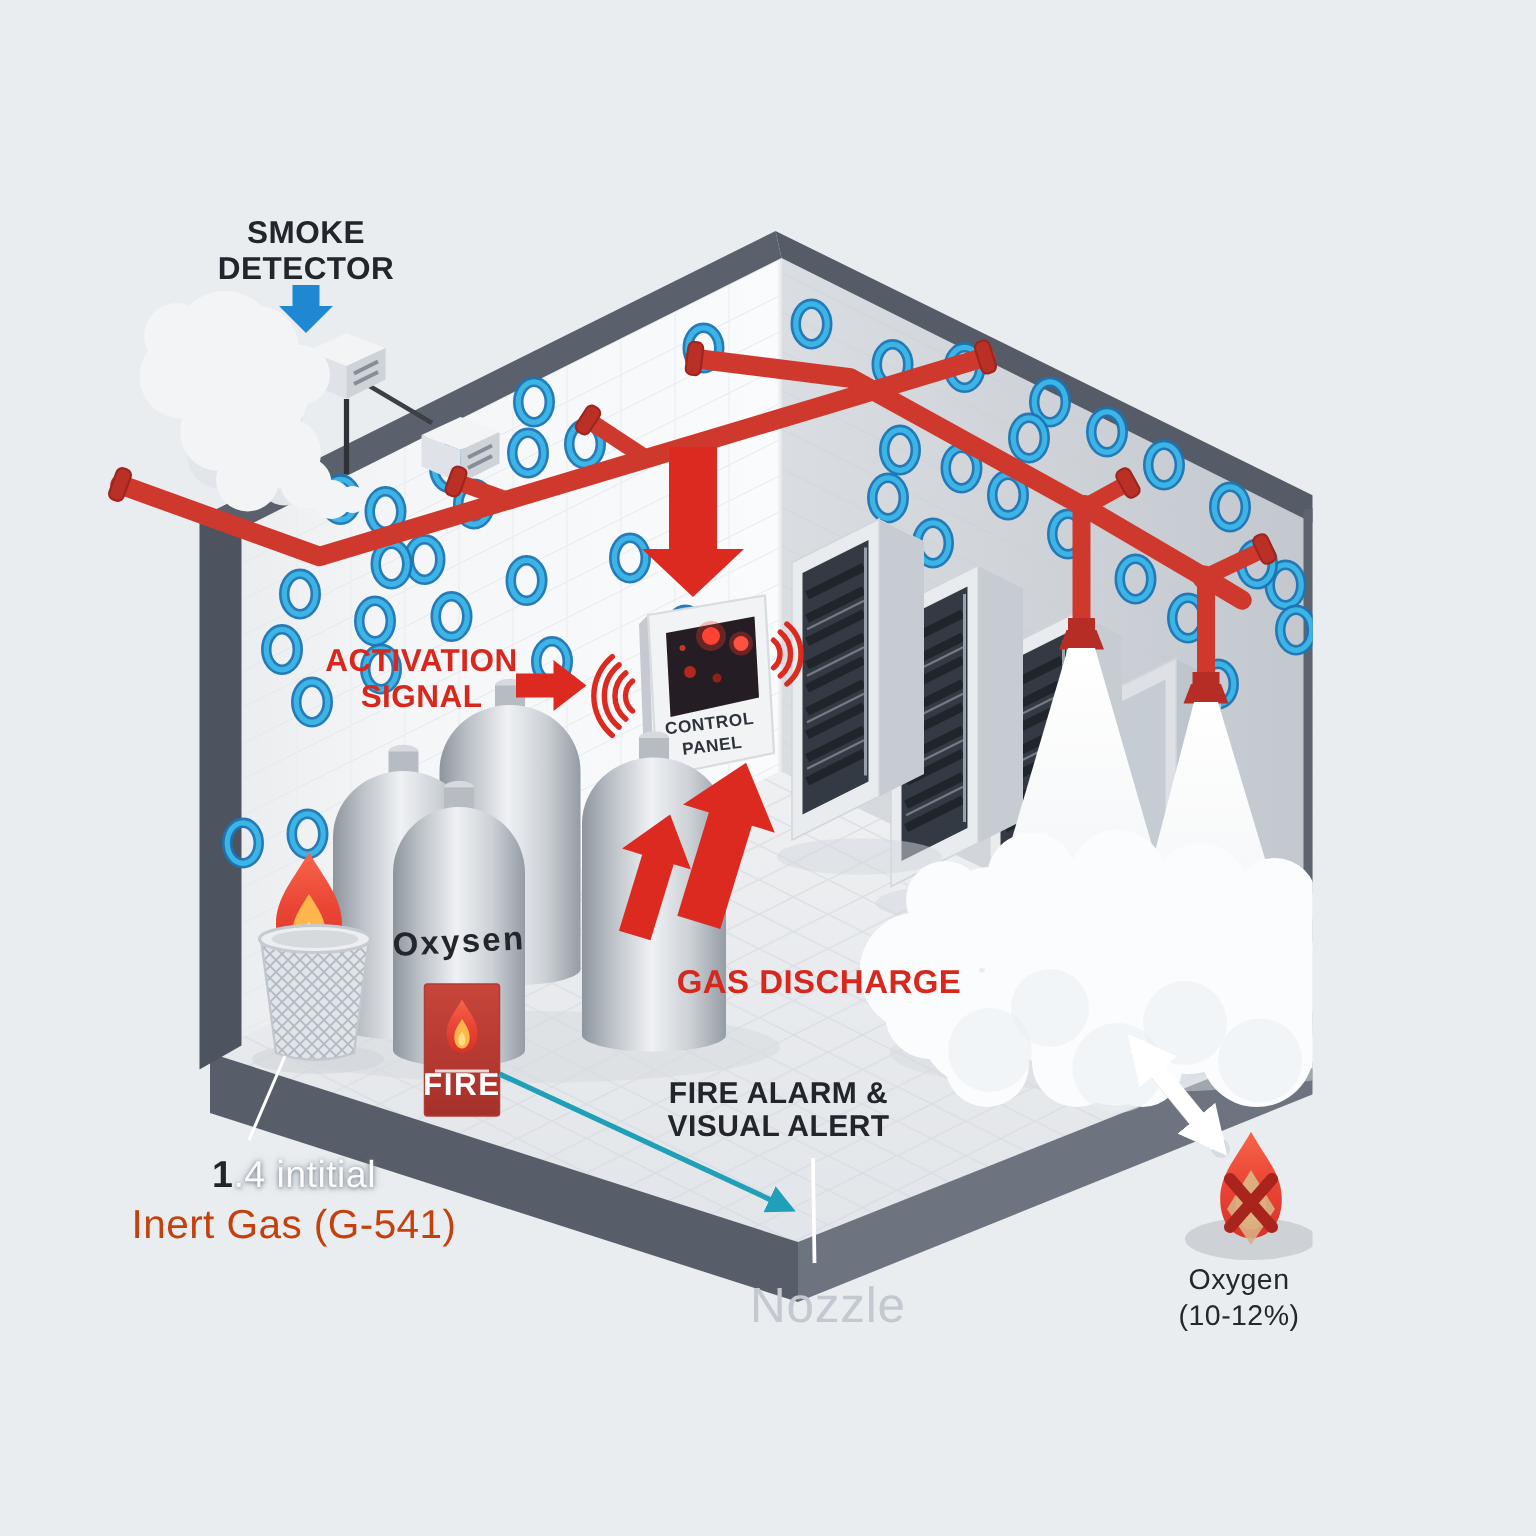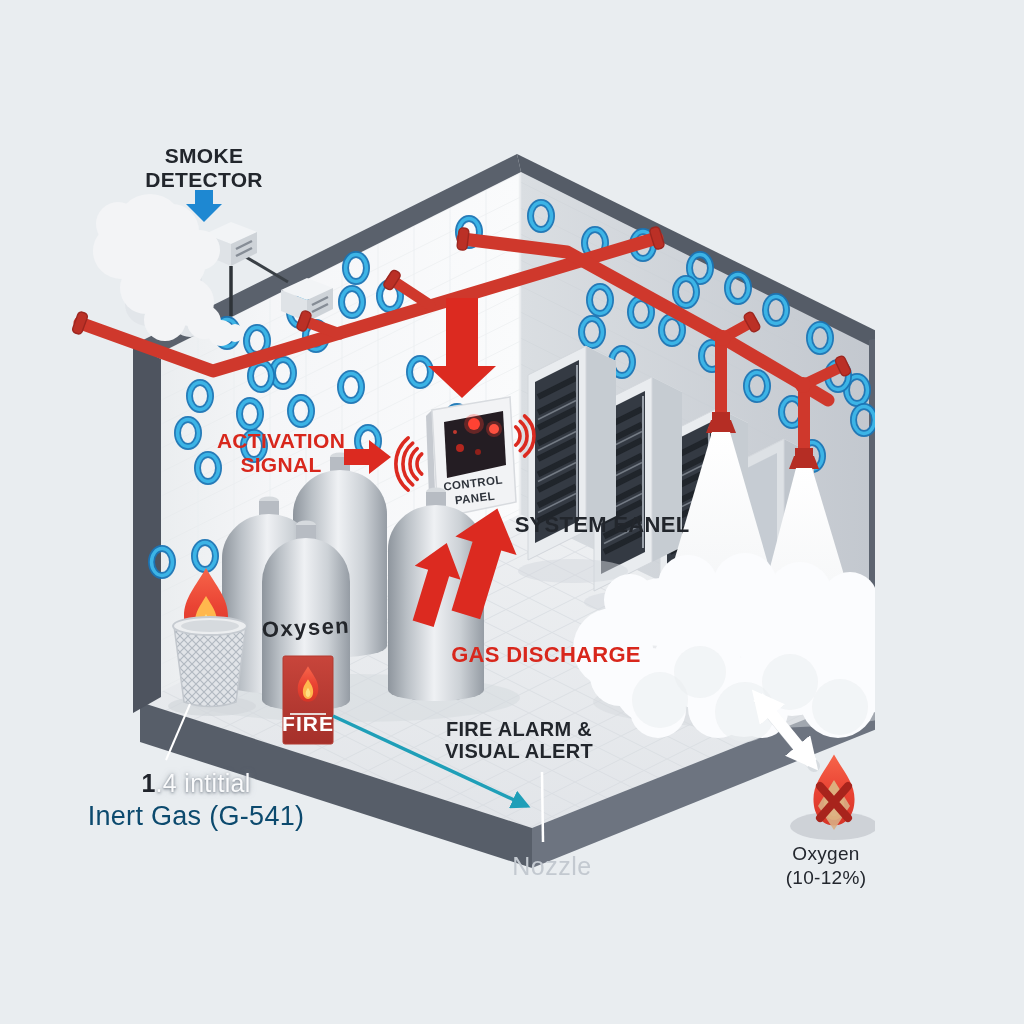--- a/index.html
+++ b/index.html
@@ -6,25 +6,25 @@
   #stage{position:relative;width:875px;height:1024px;overflow:hidden;background:var(--background,#e9edf0);font-family:"Liberation Sans","DejaVu Sans",sans-serif;}
   #scene{position:absolute;left:0;top:0;z-index:1;}
   .lbl{position:absolute;z-index:3;font-weight:700;text-align:center;transform:translateX(-50%);
        line-height:1.12;letter-spacing:.3px;white-space:nowrap;color:var(--label-dark,#22262c);}
   #lbl-smoke{left:204px;top:144px;font-size:21px;}
   #lbl-discharge{left:823px;top:226px;font-size:21px;}
   #lbl-activation{left:281px;top:429px;font-size:21px;color:var(--accent-red,#d8271c);}
   #lbl-system{left:602px;top:513px;font-size:22px;}
   #lbl-gas{left:546px;top:643px;font-size:22px;color:var(--accent-red,#d8271c);}
   #lbl-firealarm{left:519px;top:718px;font-size:20px;}
-  #lbl-nozzle{left:552px;top:852px;font-size:25px;font-weight:400;color:var(--nozzle-label-gray,#c3c9d0);letter-spacing:.5px;}
+  #lbl-nozzle{left:552px;top:852px;font-size:33px;font-weight:400;color:var(--nozzle-label-gray,#c3c9d0);letter-spacing:.5px;}
   #lbl-initial{left:196px;top:769px;font-size:25px;font-weight:400;}
   #lbl-initial .init-prefix{font-weight:700;color:#20242b;}
   #lbl-initial .init-white{color:#fafbfc;text-shadow:0 1px 3px rgba(110,118,130,.95),0 0 6px rgba(130,138,148,.6);margin-top:39px;}
-  #lbl-initial .init-l2{display:block;color:#0c4a6e;font-size:27px;margin-top:4px;}
+  #lbl-initial .init-l2{display:block;color:#c2410c;font-size:27px;margin-top:4px;}
   #lbl-oxygen{left:826px;top:842px;font-size:19px;font-weight:400;color:#23272e;line-height:1.25;}
   #lbl-oxysen{left:306px;top:616px;font-size:22px;font-weight:600;color:#23262b;letter-spacing:1.5px;transform:translateX(-50%) rotate(-3deg);}
   #lbl-firesign{left:308px;top:712px;font-size:21px;color:#ffffff;letter-spacing:1px;}
   #lbl-ctrl{left:474px;top:476px;font-size:11.5px;color:#2e333b;transform:translateX(-50%) rotate(-7deg);line-height:1.3;letter-spacing:.4px;}
 </style>
 </head>
 <body>
 
 <div id="stage">
 <svg id="scene" width="1024" height="1024" viewBox="0 0 1024 1024">
@@ -486,23 +486,20 @@
     <div>DETECTOR</div>
   </div>
   <div class="lbl" id="lbl-activation">
     <div>ACTIVATION</div>
     <div>SIGNAL</div>
   </div>
   <div class="lbl" id="lbl-ctrl">
     <div>CONTROL</div>
     <div>PANEL</div>
   </div>
-  <div class="lbl" id="lbl-system">
-    <span>SYSTEM EANEL</span>
-  </div>
   <div class="lbl" id="lbl-gas">
     <span>GAS DISCHARGE</span>
   </div>
   <div class="lbl" id="lbl-firealarm">
     <div>FIRE ALARM &amp;</div>
     <div>VISUAL ALERT</div>
   </div>
   <div class="lbl" id="lbl-nozzle">
     <span>Nozzle</span>
   </div>

